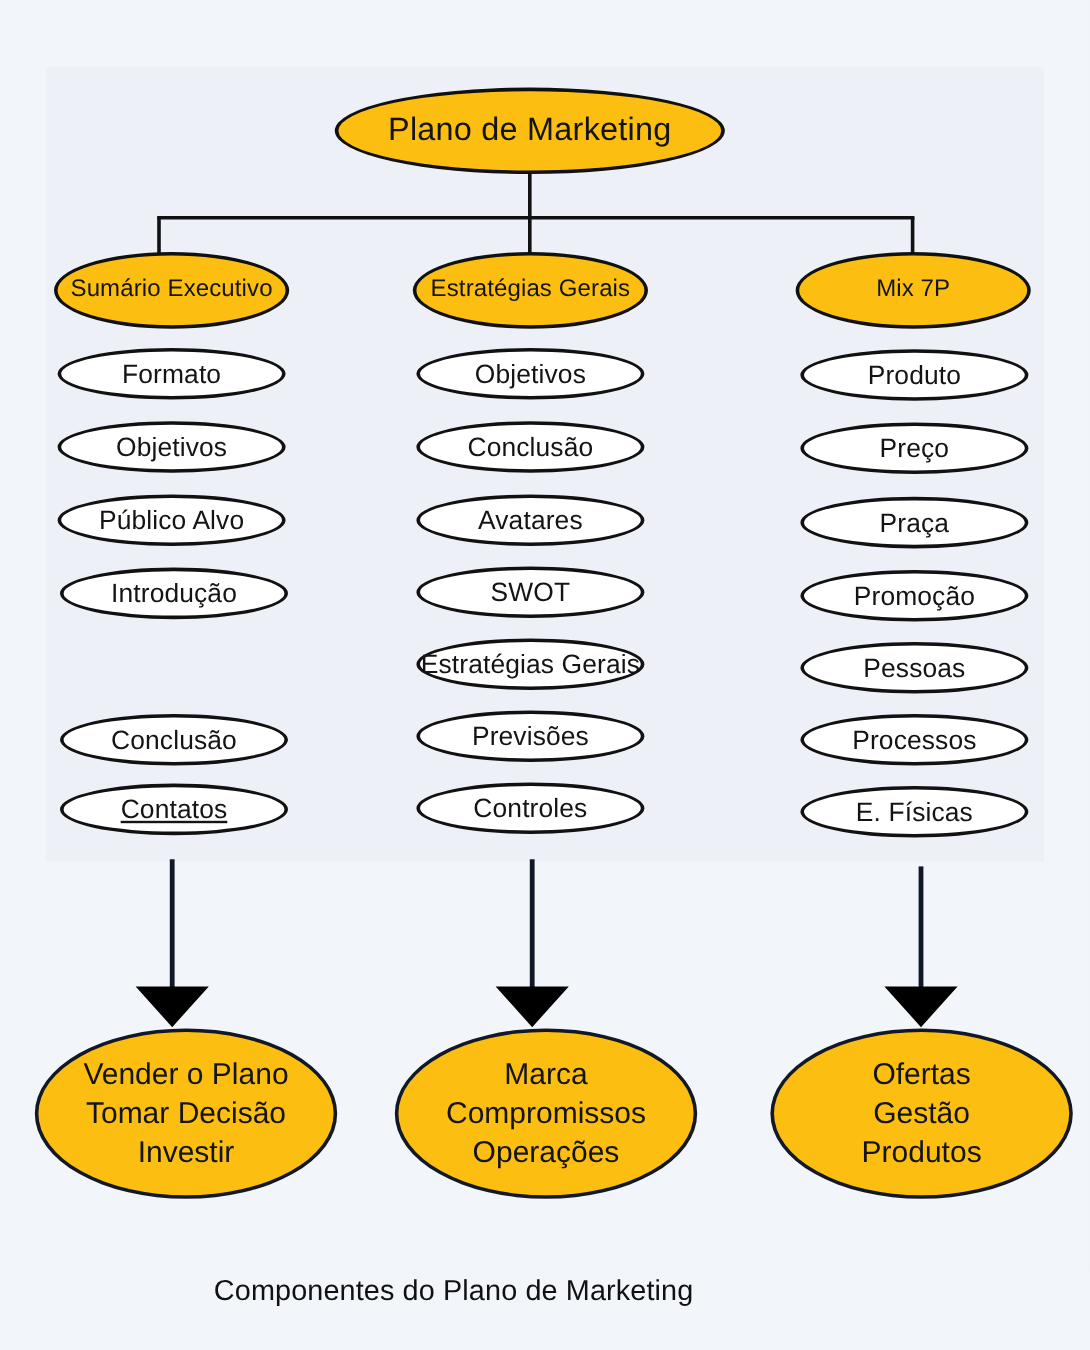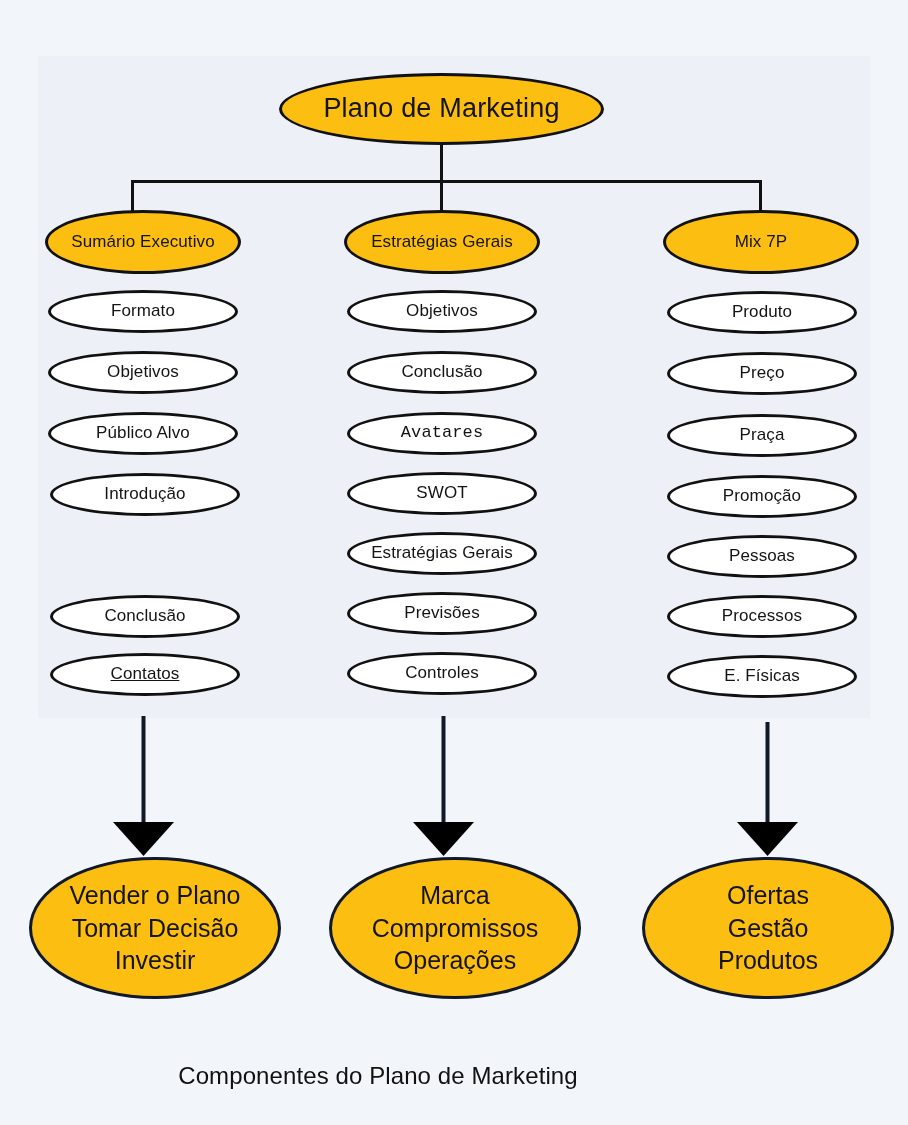--- a/index.html
+++ b/index.html
@@ -56,29 +56,29 @@
     background: #FCBE10;
     border: 3px solid #111111;
     font-size: 27px;
     letter-spacing: 0.2px;
   }
   .node-branch {
     width: 196px;
     height: 64px;
     background: #FCBE10;
     border: 3px solid #111111;
-    font-size: 17px;
+    font-size: 20px;
     letter-spacing: 0.1px;
   }
   .node-leaf {
     width: 190px;
     height: 43px;
     background: #ffffff;
     border: 3px solid #111111;
-    font-size: 17px;
+    font-size: 22px;
     letter-spacing: 0.1px;
     text-align: right;
   }
   .node-outcome {
     width: 252px;
     height: 142px;
     background: #FCBE10;
     border: 3px solid #111827;
     font-size: 25px;
     line-height: 1.30;
@@ -129,21 +129,21 @@
 
   <div class="node node-leaf" style="left:48px; top:290px;">Formato</div>
   <div class="node node-leaf" style="left:48px; top:351px;">Objetivos</div>
   <div class="node node-leaf" style="left:48px; top:412px;">Público Alvo</div>
   <div class="node node-leaf" style="left:50px; top:473px;">Introdução</div>
   <div class="node node-leaf" style="left:50px; top:595px;">Conclusão</div>
   <div class="node node-leaf" style="left:50px; top:653px;text-decoration:underline;">Contatos</div>
 
   <div class="node node-leaf" style="left:347px; top:290px;">Objetivos</div>
   <div class="node node-leaf" style="left:347px; top:351px;">Conclusão</div>
-  <div class="node node-leaf" style="left:347px; top:412px;font-family:Liberation Mono, monospace;">Avatares</div>
+  <div class="node node-leaf" style="left:347px; top:412px;">Avatares</div>
   <div class="node node-leaf" style="left:347px; top:472px;">SWOT</div>
   <div class="node node-leaf" style="left:347px; top:532px;">Estratégias Gerais</div>
   <div class="node node-leaf" style="left:347px; top:592px;">Previsões</div>
   <div class="node node-leaf" style="left:347px; top:652px;">Controles</div>
 
   <div class="node node-leaf" style="left:667px; top:291px;">Produto</div>
   <div class="node node-leaf" style="left:667px; top:352px;">Preço</div>
   <div class="node node-leaf" style="left:667px; top:414px;">Praça</div>
   <div class="node node-leaf" style="left:667px; top:475px;">Promoção</div>
   <div class="node node-leaf" style="left:667px; top:535px;">Pessoas</div>

